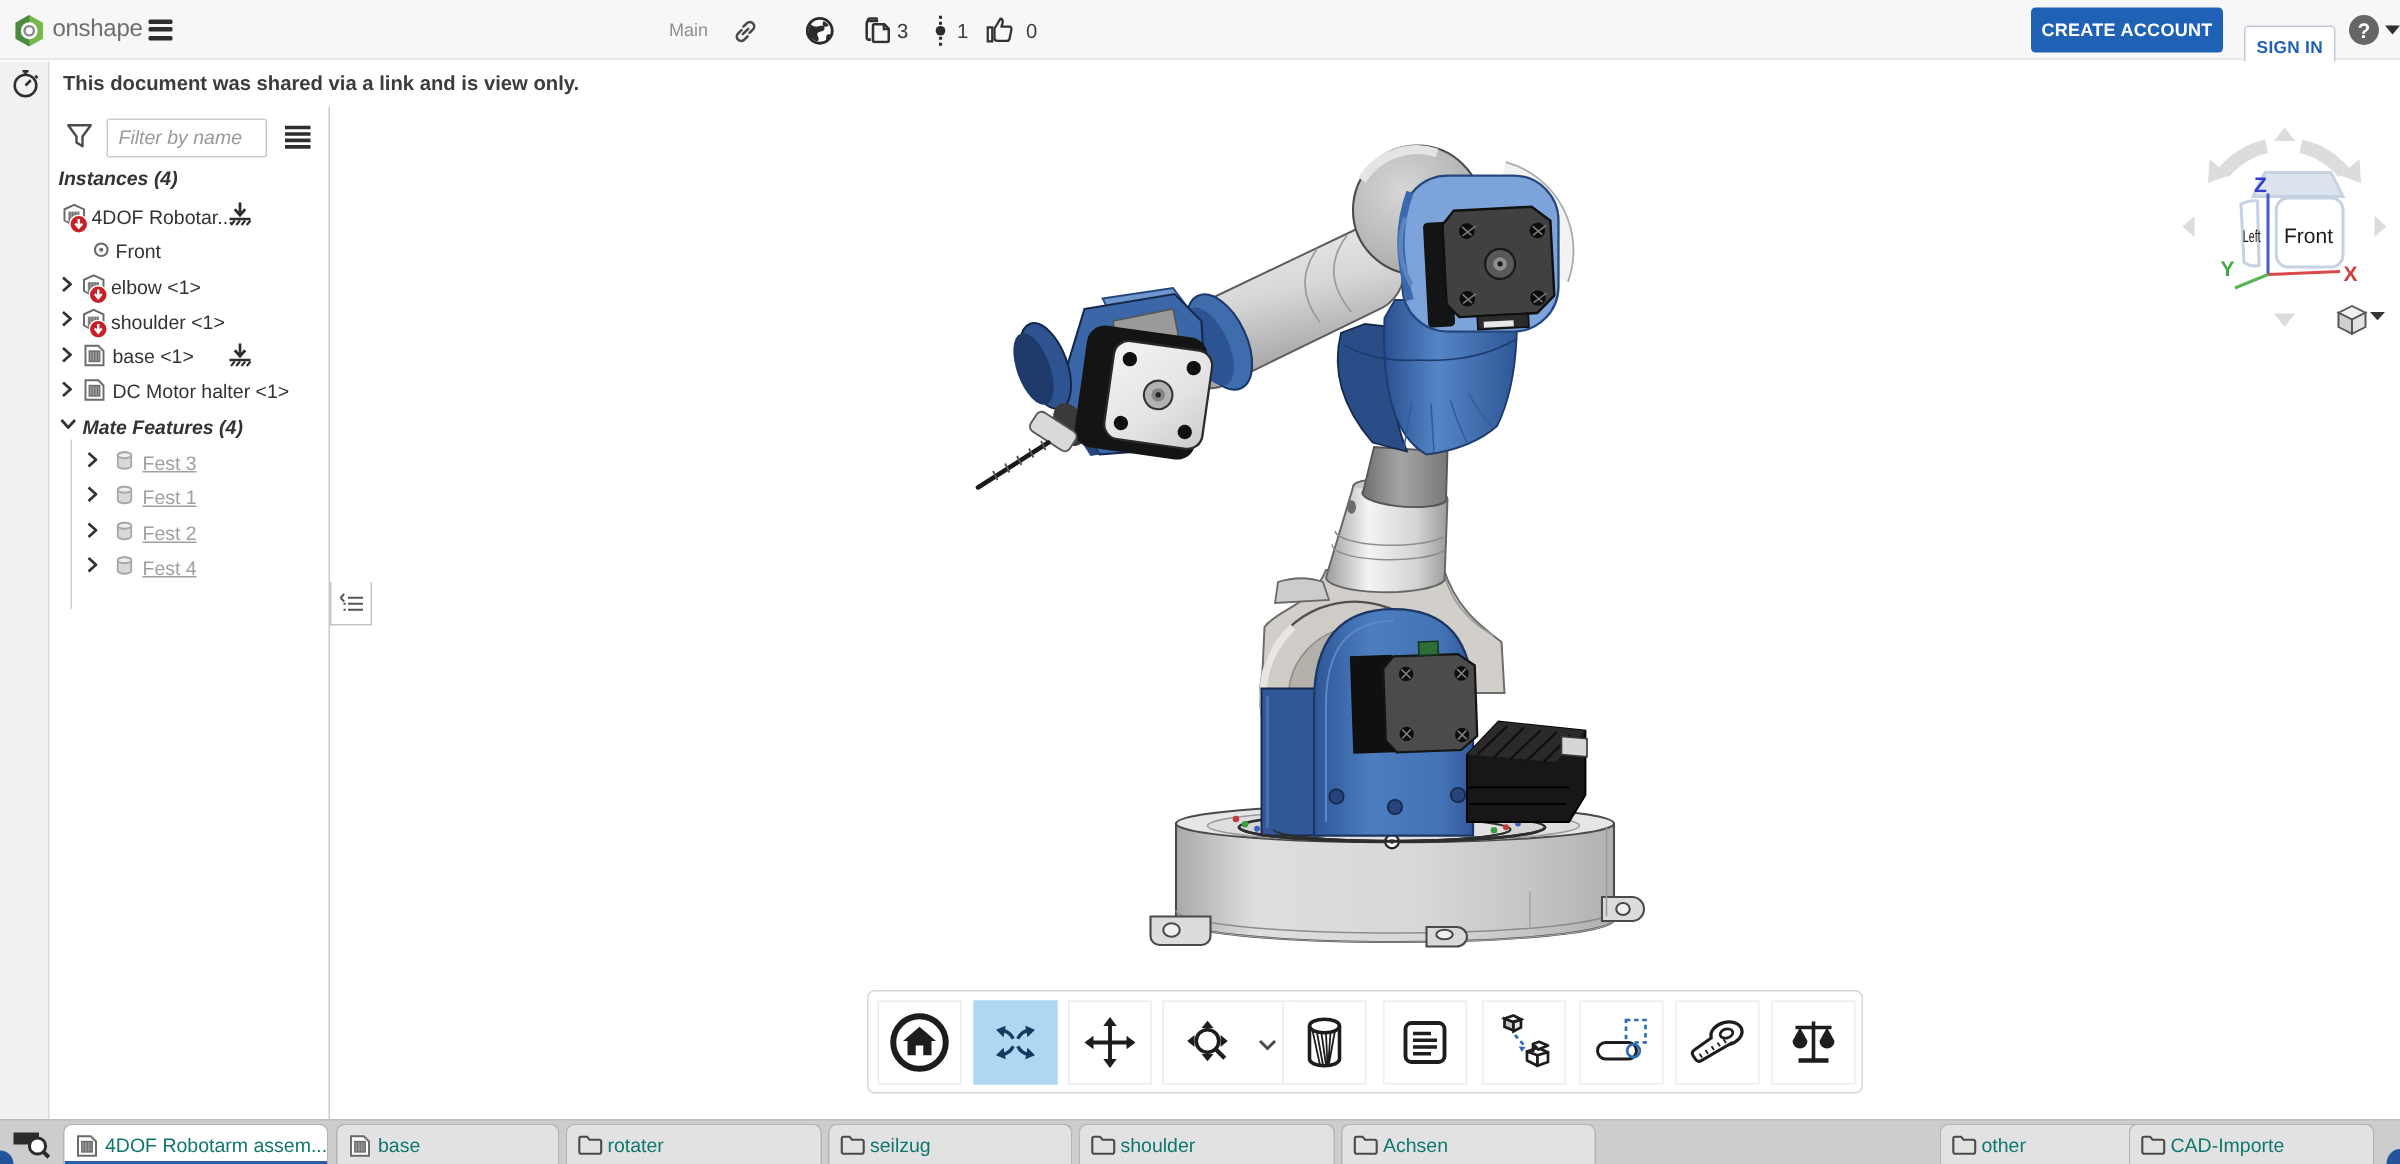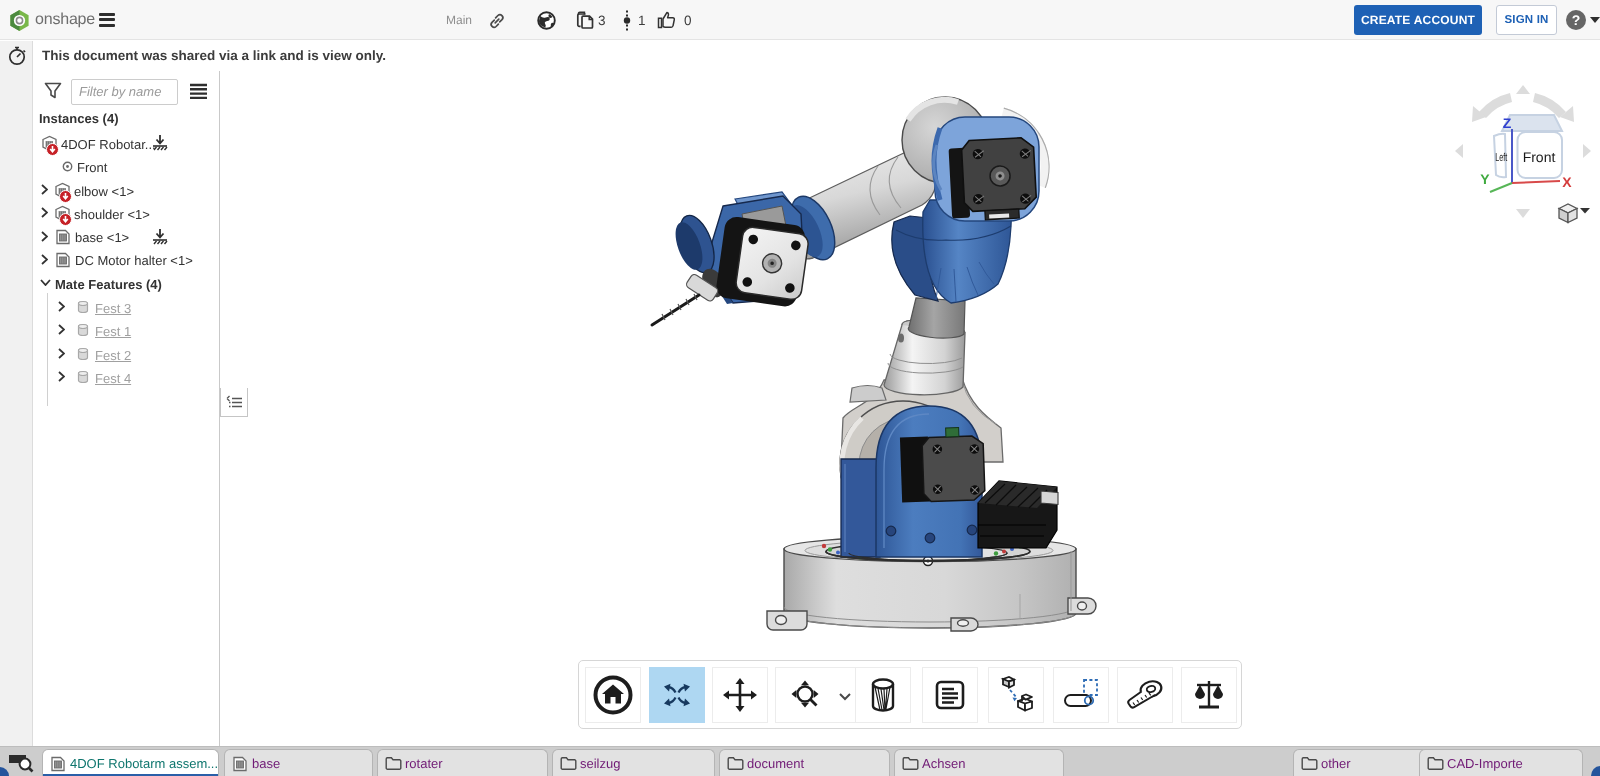--- a/index.html
+++ b/index.html
@@ -9,43 +9,43 @@
 #header { position:absolute; left:0; top:0; width:1600px; height:40px; background:#f7f7f7; border-bottom:1px solid #e4e4e4; }
 #header .txt { position:absolute; white-space:nowrap; }
 #logo { position:absolute; left:8px; top:9px; }
 #brand { left:35px; top:11px; font-size:16px; color:#6e6e6e; letter-spacing:-0.2px; }
 #burger { position:absolute; left:99px; top:13px; width:16px; height:14px; }
 #burger div { height:2.6px; background:#2e2e2e; border-radius:1px; margin-bottom:2.9px; }
 #title { left:123px; top:9px; font-size:18px; font-weight:bold; color:#383838; letter-spacing:0.55px; }
 #main-lbl { left:446px; top:13px; font-size:12px; color:#8f8f8f; }
 .hdrnum { font-size:13.5px; color:#3c3c3c; }
 #btn-create { position:absolute; left:1354px; top:5px; width:128px; height:30px; background:#1e61b5; border-radius:3px; color:#fff; font-size:12px; font-weight:bold; text-align:center; line-height:30px; letter-spacing:0.2px; }
-#btn-signin { position:absolute; left:1496px; top:5px; width:61px; height:30px; background:#fff; border:1px solid #c3cad6; border-radius:3px; color:#1e61b5; font-size:11.5px; font-weight:bold; text-align:center; line-height:28px; letter-spacing:0.2px; }
+#btn-signin { position:absolute; left:1496px; top:17px; width:61px; height:30px; background:#fff; border:1px solid #c3cad6; border-radius:3px; color:#1e61b5; font-size:11.5px; font-weight:bold; text-align:center; line-height:28px; letter-spacing:0.2px; }
 #help { position:absolute; left:1566px; top:10px; width:20px; height:20px; border-radius:50%; background:#666; color:#fff; font-size:14px; font-weight:bold; text-align:center; line-height:20px; }
 #helpcaret { position:absolute; left:1590px; top:17px; width:0; height:0; border-left:5px solid transparent; border-right:5px solid transparent; border-top:6px solid #2e2e2e; }
 
 #rail { position:absolute; left:0; top:41px; width:33px; height:706px; background:#f1f1f1; border-right:1px solid #dcdcdc; }
 
 #notice { position:absolute; left:34px; top:41px; width:1566px; height:30px; background:#fff; }
 #notice span { position:absolute; left:8px; top:7px; font-size:13.5px; font-weight:bold; color:#3c3c3c; }
 
 #panel { position:absolute; left:34px; top:71px; width:186px; height:676px; background:#fff; border-right:1px solid #c9c9c9; }
 #filterbox { position:absolute; left:37px; top:8px; width:107px; height:26px; border:1px solid #ccc; border-radius:2px; font-style:italic; color:#9a9a9a; font-size:13px; line-height:24px; padding-left:7px; }
 .treelbl { position:absolute; font-size:13px; color:#333; white-space:nowrap; }
-.treelbl.bold { font-weight:bold; }
+.treelbl.bold { font-weight:bold;font-style:italic; }
 .treelbl.grey { color:#a0a0a0;text-decoration:underline; }
 .caret { position:absolute; width:7px; height:11px; }
 #sidebtn { position:absolute; left:220px; top:388px; width:28px; height:29px; background:#fff; border:1px solid #c5c5c5; border-top:none; }
 
 #toolbar { position:absolute; left:578px; top:660px; width:664px; height:69px; background:#fff; border:1px solid #d6d6d6; border-radius:5px; }
 .tbtn { position:absolute; top:6px; width:56px; height:56px; background:#fff; border:1px solid #ececec; }
 .tbtn.active { background:#aed7f2; border-color:#aed7f2; }
 
 #tabbar { position:absolute; left:0; top:746px; width:1600px; height:30px; background:#cdcdcd; border-top:1px solid #bdbdbd; }
-.tab { position:absolute; top:2px; height:28px; background:#e2e2e2; border:1px solid #b4b4b4; border-bottom:none; border-radius:6px 6px 0 0; font-size:13px; color:#701a75; white-space:nowrap; overflow:hidden; }
+.tab { position:absolute; top:2px; height:28px; background:#e2e2e2; border:1px solid #b4b4b4; border-bottom:none; border-radius:6px 6px 0 0; font-size:13px; color:#0f766e; white-space:nowrap; overflow:hidden; }
 .tab .tlbl { position:absolute; left:27px; top:6px; }
 .tab.active { background:#fff; color:#0f766e; }
 .tab.active:after { content:""; position:absolute; left:0; bottom:0; width:100%; height:3px; background:#2a5fa8; }
 .tabicon { position:absolute; left:7px; top:6px; }
 </style>
 </head>
 <body>
 
 <div id="header">
   <svg id="logo" width="23" height="23" viewBox="0 0 23 23">
@@ -621,21 +621,21 @@
   <div class="tab" style="left:552px;width:163px">
     <svg class="tabicon" width="17" height="15" viewBox="0 0 17 15">
         <use href="#foldericon"></use>
       </svg>
     <span class="tlbl">seilzug</span>
   </div>
   <div class="tab" style="left:719px;width:171px">
     <svg class="tabicon" width="17" height="15" viewBox="0 0 17 15">
         <use href="#foldericon"></use>
       </svg>
-    <span class="tlbl">document</span>
+    <span class="tlbl">shoulder</span>
   </div>
   <div class="tab" style="left:894px;width:170px">
     <svg class="tabicon" width="17" height="15" viewBox="0 0 17 15">
         <use href="#foldericon"></use>
       </svg>
     <span class="tlbl">Achsen</span>
   </div>
   <div class="tab" style="left:1293px;width:160px">
     <svg class="tabicon" width="17" height="15" viewBox="0 0 17 15">
         <use href="#foldericon"></use>

